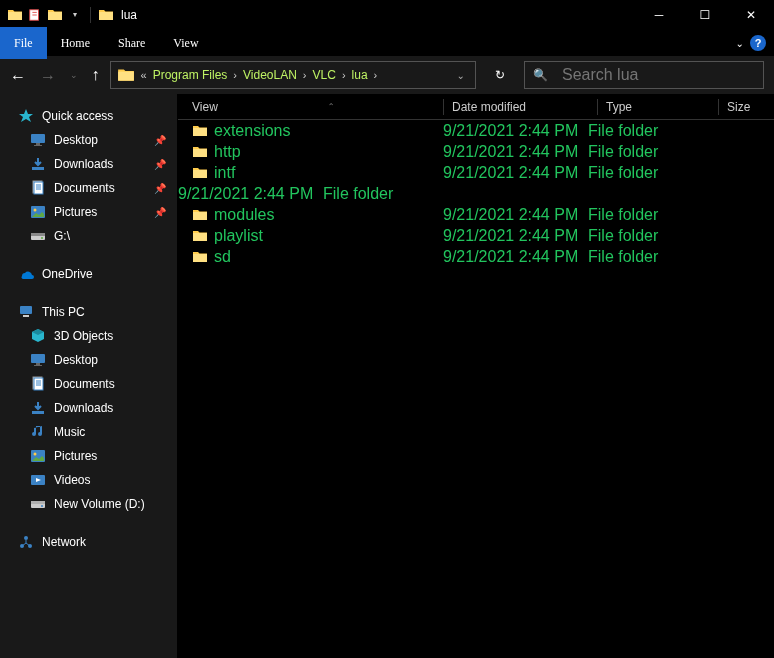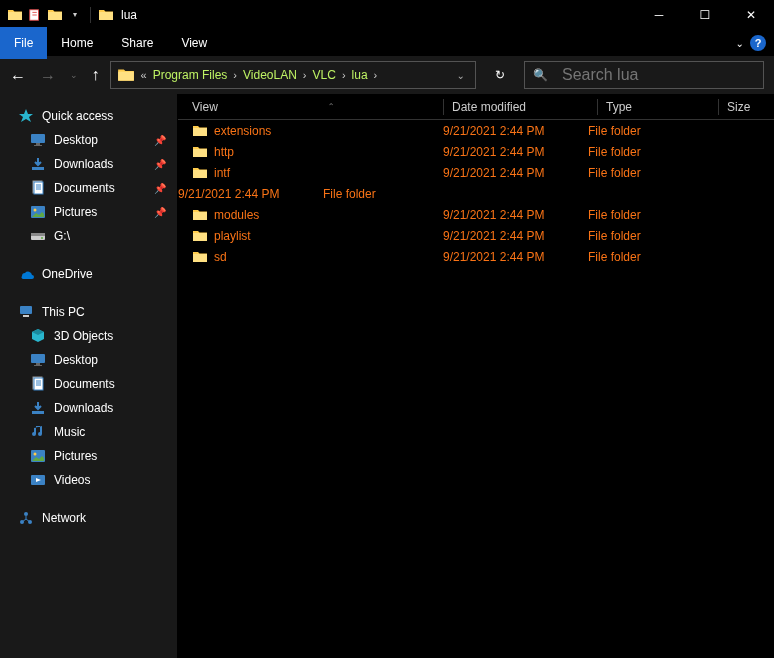--- a/index.html
+++ b/index.html
@@ -7,21 +7,21 @@
 
 .titlebar { height: 30px; background: #000; display: flex; align-items: center; border-bottom: 1px solid #000; }
 .tb-icons { display: flex; align-items: center; gap: 2px; padding-left: 6px; }
 .tb-icon { width: 18px; height: 18px; display: flex; align-items: center; justify-content: center; }
 .tb-sep { width: 1px; height: 16px; background: #333; margin: 0 4px; }
 .tb-title { padding-left: 6px; color: #fff; font-size: 12px; }
 .tb-controls { margin-left: auto; display: flex; }
 .tb-btn { width: 46px; height: 30px; display: flex; align-items: center; justify-content: center; color: #fff; }
 
 .ribbon { height: 26px; background: #000; display: flex; align-items: center; }
-.ribbon-tab { padding: 16px 14px; height: 26px; display: flex; align-items: center; color: #fff; font-size: 12px; }
+.ribbon-tab { padding: 16px 14px; height: 26px; display: flex; align-items: center; color: #fff; font-size: 12px; font-family: Liberation Serif, serif; }
 .ribbon-tab.file { background: #1a66cc; color: #fff; }
 .ribbon-right { margin-left: auto; display: flex; align-items: center; padding-right: 8px; gap: 6px; }
 .chev { color: #fff; font-size: 10px; }
 .help { width: 16px; height: 16px; border-radius: 50%; background: #1a66cc; color: #fff; display: flex; align-items: center; justify-content: center; font-size: 11px; font-weight: bold; }
 
 .addrbar { height: 38px; background: #191919; display: flex; align-items: center; padding: 0 10px; gap: 10px; }
 .nav-arrows { display: flex; align-items: center; gap: 14px; color: #fff; }
 .nav-arrow { font-size: 16px; }
 .nav-arrow.dim { color: #666; }
 .breadcrumb-box { flex: 1; height: 28px; border: 1px solid #535353; background: #191919; display: flex; align-items: center; padding: 0 4px; }
@@ -44,21 +44,21 @@
 .content { flex: 1; background: #000; display: flex; flex-direction: column; }
 .headers { display: flex; height: 26px; border-bottom: 1px solid #333; align-items: center; color: #ccc; font-size: 12px; }
 .col-name { width: 265px; padding-left: 14px; display: flex; align-items: center; gap: 80px; }
 .sort-arrow { font-size: 8px; color: #888; margin-left: 30px; }
 .col-date { width: 145px; }
 .col-type { width: 112px; }
 .col-size { flex: 1; }
 .hdiv { width: 1px; height: 16px; background: #333; margin-right: 8px; }
 
 .files { flex: 1; }
-.file-row { display: flex; height: 21px; align-items: center; color: #f97316; font-size: 12px; }
+.file-row { display: flex; height: 21px; align-items: center; color: #22c55e; font-size: 16px; }
 .fr-name { width: 265px; padding-left: 14px; display: flex; align-items: center; gap: 6px; }
 .fr-date { width: 145px; }
 .fr-type { width: 112px; }
 
 .folder-svg { width: 16px; height: 16px; }
 .icon-svg { width: 16px; height: 16px; flex-shrink: 0; }
 </style>
 </head>
 <body>
 
@@ -297,20 +297,26 @@
             <use href="#pictures"></use>
           </svg>
           <span>Pictures</span>
         </div>
         <div class="side-item sub">
           <svg class="icon-svg" viewBox="0 0 16 16">
             <use href="#videos"></use>
           </svg>
           <span>Videos</span>
         </div>
+        <div class="side-item sub">
+          <svg class="icon-svg" viewBox="0 0 16 16">
+            <use href="#drive-d"></use>
+          </svg>
+          <span>New Volume (D:)</span>
+        </div>
       </div>
     <div class="side-spacer"></div>
     <div class="side-item">
       <svg class="icon-svg" viewBox="0 0 16 16">
           <use href="#network"></use>
         </svg>
       <span>Network</span>
     </div>
   </div>
 

